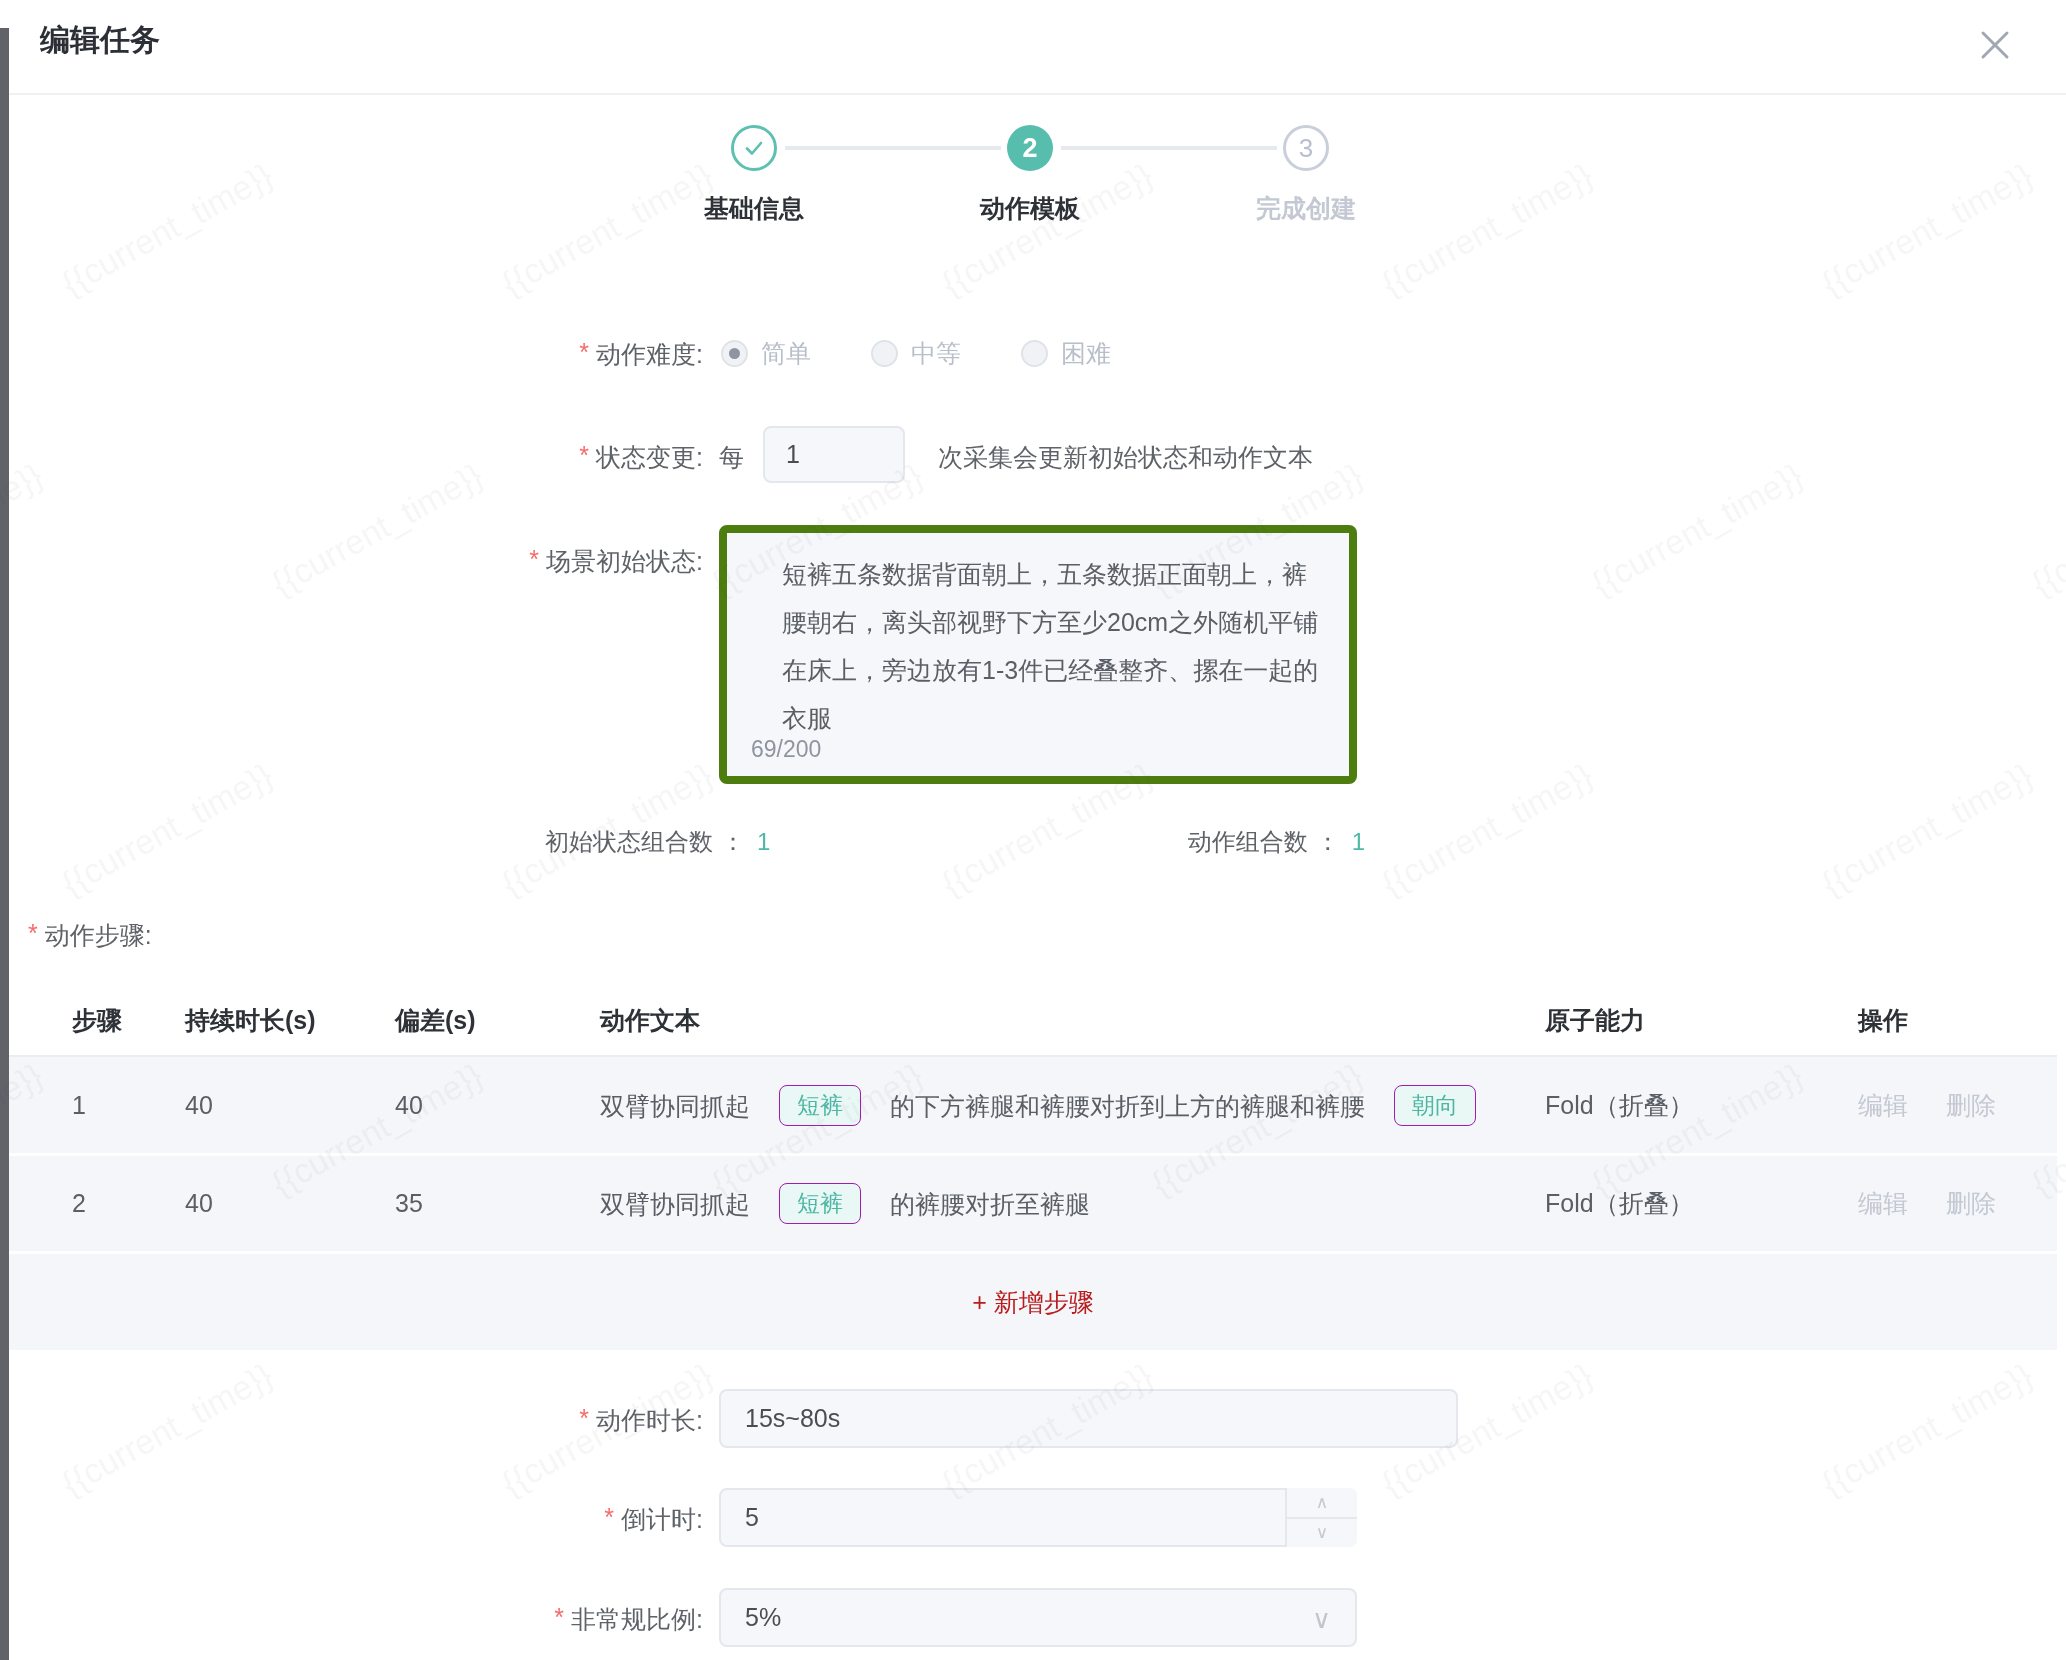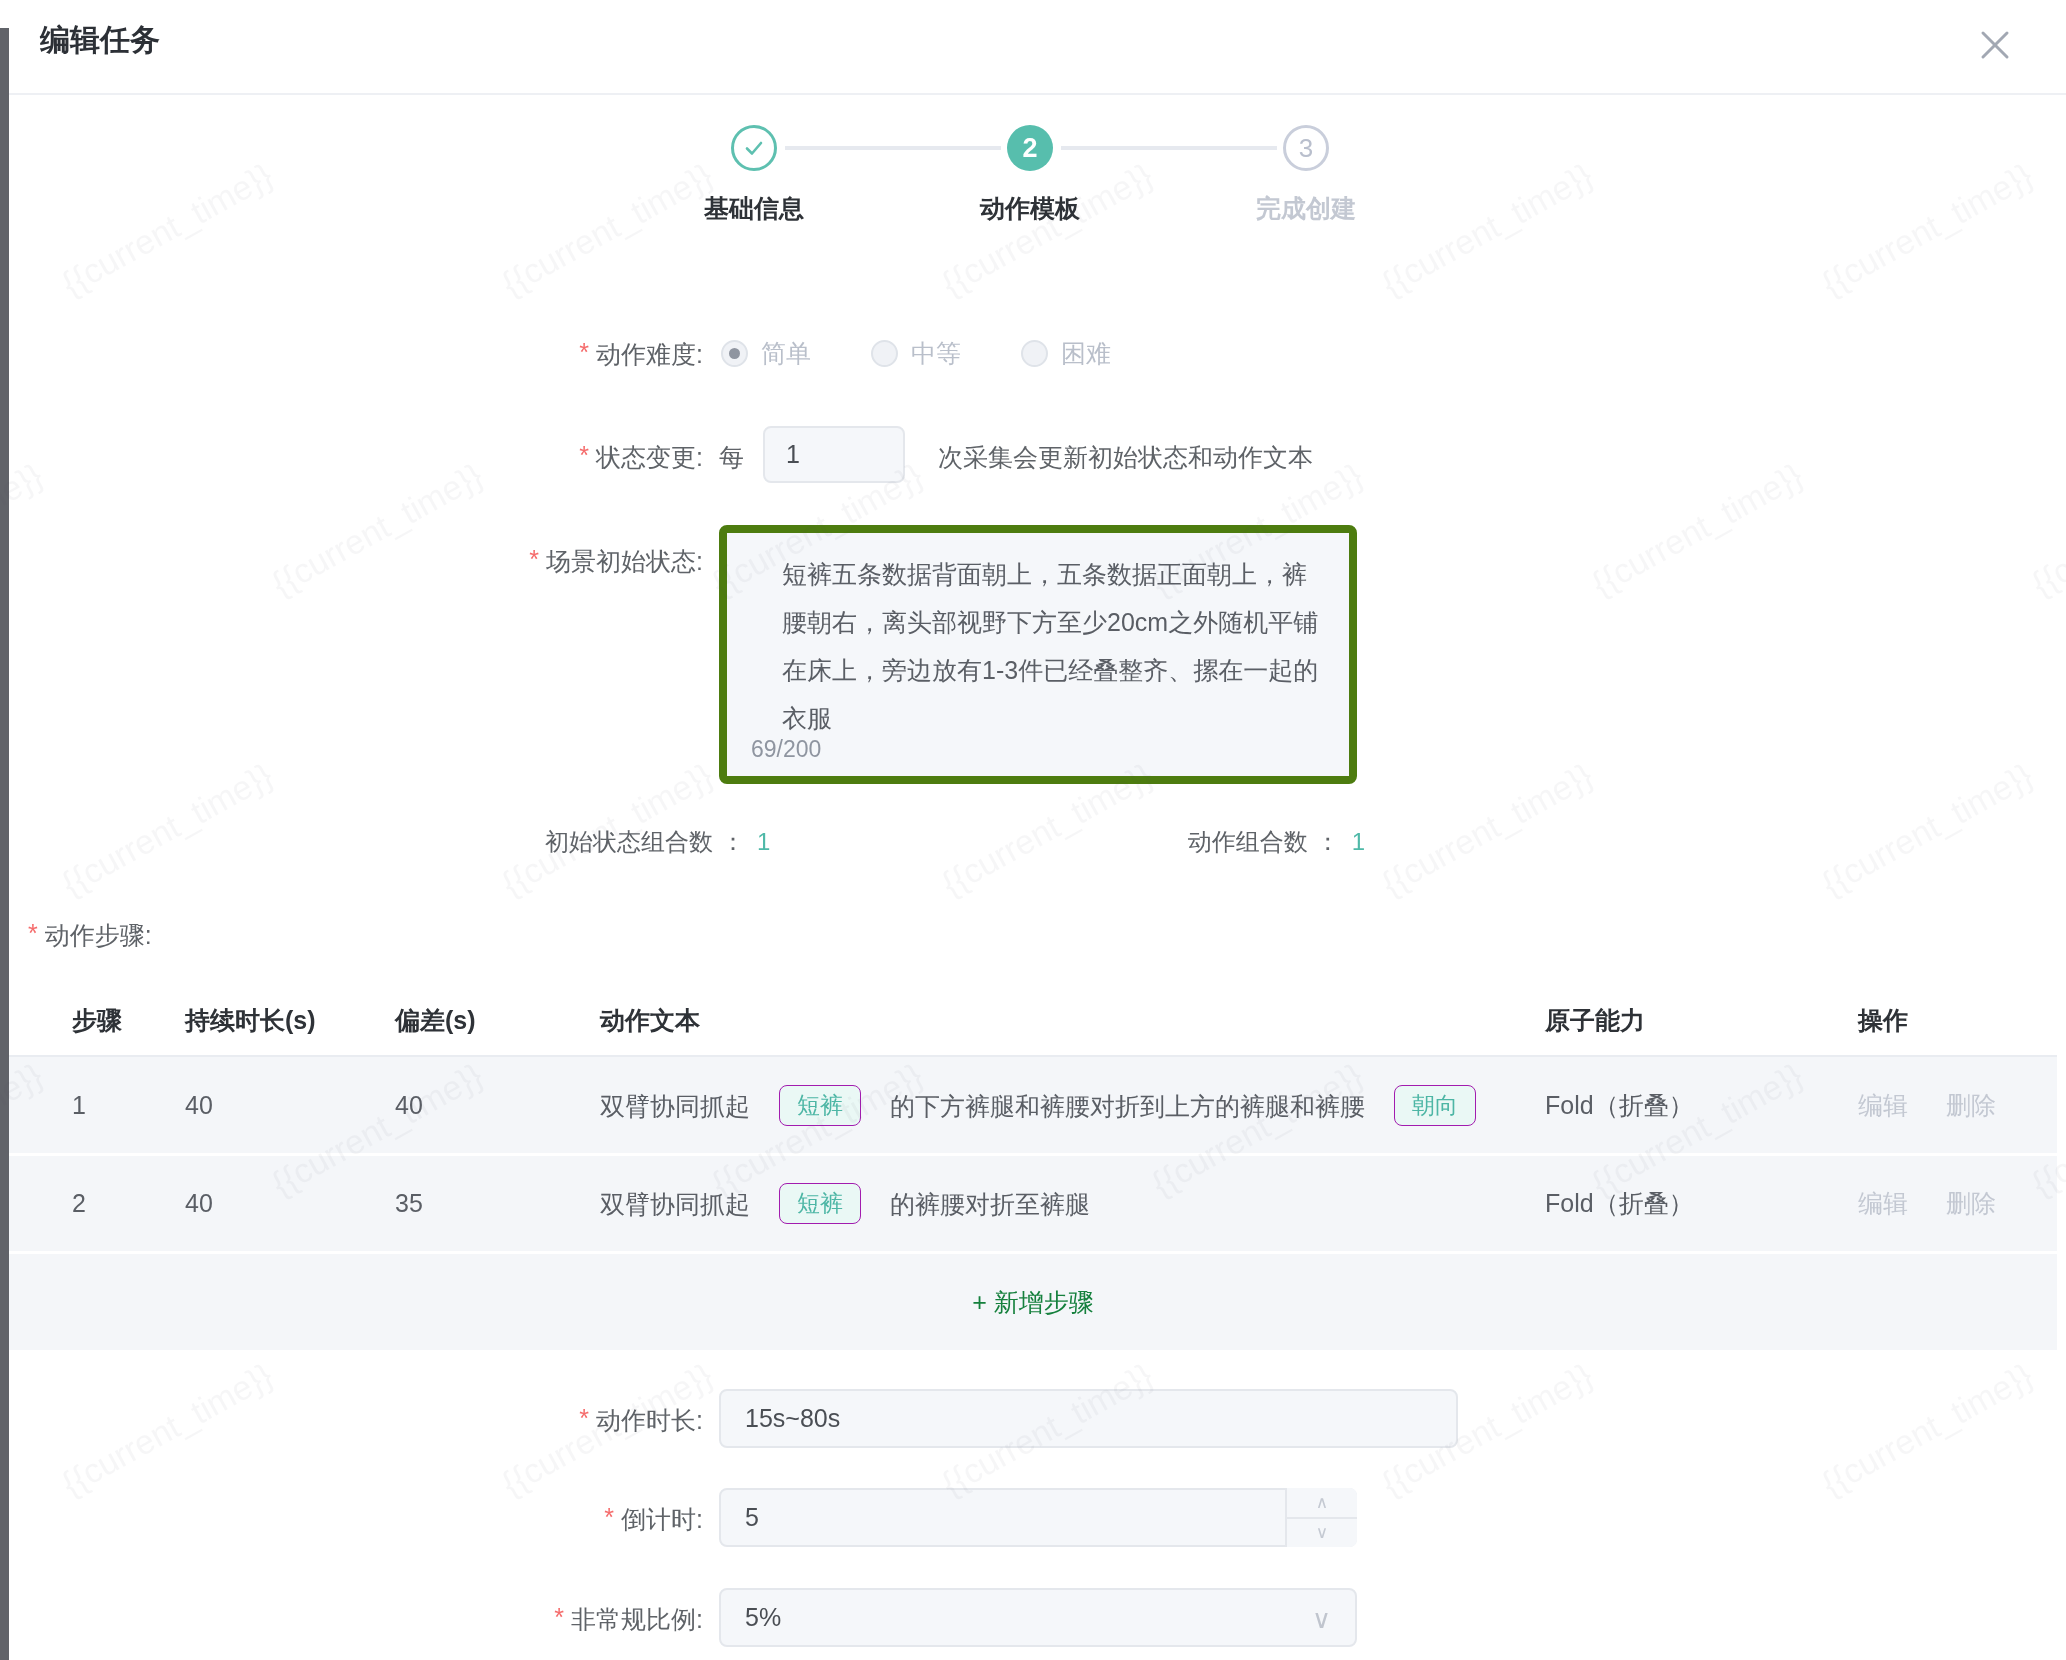--- a/index.html
+++ b/index.html
@@ -57,21 +57,21 @@
 
   
   .grid-cols { display:grid; grid-template-columns:113px 210px 205px 945px 313px 1fr; align-items:center; padding-left:63px; }
   .tbl-header { position:absolute; left:9px; top:986px; width:2048px; height:69px; font-weight:700; font-size:25px; color:#2e3237; background:#fff; }
   .tbl-divider { position:absolute; left:9px; top:1055px; width:2048px; height:2px; background:#e9ecf1; }
   .tbl-row { position:absolute; left:9px; width:2048px; background:#f4f6f9; font-size:25px; color:#5a5e65; }
   .row1 { top:1057px; height:96px; }
   .row2 { top:1156px; height:95px; }
   .tag { display:inline-block; margin:0 29px; padding:4px 17px; border:1px solid #a21caf; background:#eaf8f5; color:#4db6a5; border-radius:8px; font-size:23px; line-height:31px; vertical-align:2px; }
   .op-link { color:#c3c8d2; margin-right:38px; cursor:default; }
-  .add-row { position:absolute; left:9px; top:1254px; width:2048px; height:96px; background:#f4f6f9; display:flex; align-items:center; justify-content:center; font-size:25px; color:#15803d; }
+  .add-row { position:absolute; left:9px; top:1254px; width:2048px; height:96px; background:#f4f6f9; display:flex; align-items:center; justify-content:center; font-size:25px; color:#b91c1c; }
 
   
   .in-duration { left:719px; top:1389px; width:739px; height:59px; padding-left:24px; }
   .in-countdown{ left:719px; top:1488px; width:638px; height:59px; padding-left:24px; }
   .in-ratio    { left:719px; top:1588px; width:638px; height:59px; padding-left:24px; }
   .spinner { position:absolute; right:-2px; top:-2px; width:72px; height:59px; border-left:2px solid #e4e7ec; display:flex; flex-direction:column; }
   .spin-btn { flex:1; display:flex; align-items:center; justify-content:center; font-size:17px; color:#c4c9d2; background:#f5f7fa; }
   .spin-up { border-bottom:2px solid #e4e7ec; border-radius:0 7px 0 0; }
   .spin-down { border-radius:0 0 7px 0; }
   .select-arrow { position:absolute; right:24px; top:14px; font-size:26px; color:#c0c5ce; }

